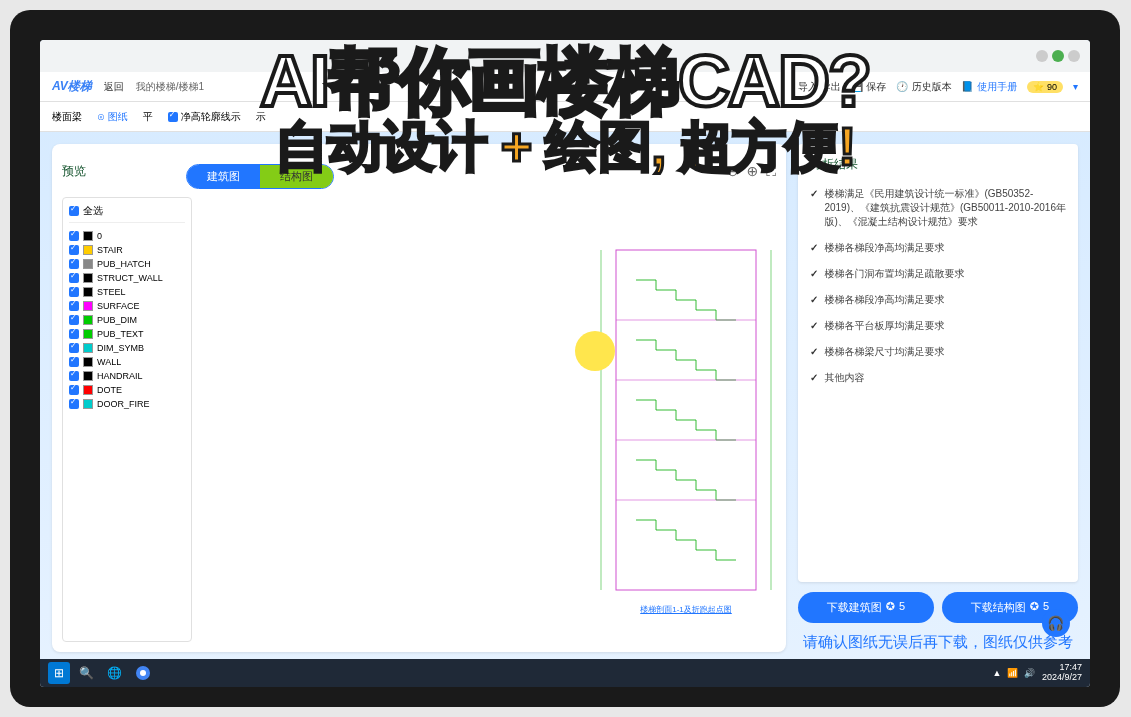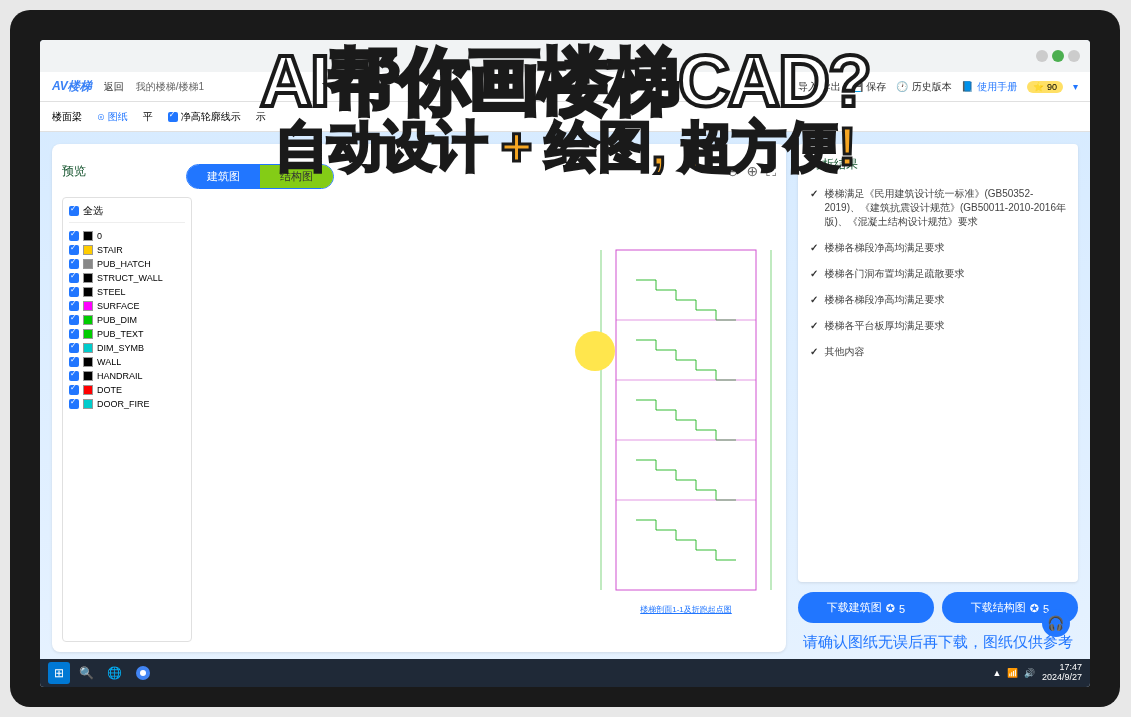--- a/index.html
+++ b/index.html
@@ -50,21 +50,21 @@
 .canvas-area { flex: 1; position: relative; display: flex; align-items: center; justify-content: flex-end; }
 .drawing { width: 180px; height: 360px; position: relative; }
 .stair-section { width: 100%; height: 100%; }
 .marker { position: absolute; width: 40px; height: 40px; background: #ffe64d; border-radius: 50%; left: 65%; top: 30%; }
 
 .right-column { width: 280px; display: flex; flex-direction: column; gap: 10px; }
 .results-panel { background: #fff; border-radius: 4px; padding: 12px; flex: 1; box-shadow: 0 1px 3px rgba(0,0,0,0.1); }
 .result-item { font-size: 10px; color: #444; padding: 6px 0; display: flex; gap: 6px; line-height: 1.4; }
 .result-item::before { content: '✓'; color: #333; font-weight: bold; flex-shrink: 0; }
 .download-row { display: flex; gap: 8px; }
-.download-btn { flex: 1; background: #2176ff; color: #fff; border: none; border-radius: 18px; padding: 8px; font-size: 11px; display: flex; align-items: flex-end; justify-content: center; gap: 4px; cursor: pointer; }
+.download-btn { flex: 1; background: #2176ff; color: #fff; border: none; border-radius: 18px; padding: 8px; font-size: 11px; display: flex; align-items: flex-start; justify-content: center; gap: 4px; cursor: pointer; }
 .download-note { text-align: center; font-size: 15px; color: #2176ff; }
 
 .taskbar { position: absolute; bottom: 0; left: 0; right: 0; height: 28px; background: #1f2937; display: flex; align-items: center; padding: 0 8px; gap: 6px; }
 .taskbar-icon { width: 22px; height: 22px; border-radius: 3px; display: flex; align-items: center; justify-content: center; font-size: 12px; }
 .taskbar-right { margin-left: auto; display: flex; align-items: center; gap: 6px; color: #fff; font-size: 9px; }
 .time-block { text-align: right; line-height: 1.1; }
 
 .fab { position: absolute; right: 20px; bottom: 50px; width: 28px; height: 28px; background: #2176ff; border-radius: 50%; color: #fff; display: flex; align-items: center; justify-content: center; font-size: 14px; }
 </style>
 </head>
@@ -248,20 +248,23 @@
               <div class="result-item">
                 <span>楼梯各门洞布置均满足疏散要求</span>
               </div>
               <div class="result-item">
                 <span>楼梯各梯段净高均满足要求</span>
               </div>
               <div class="result-item">
                 <span>楼梯各平台板厚均满足要求</span>
               </div>
               <div class="result-item">
+                <span>楼梯各梯梁尺寸均满足要求</span>
+              </div>
+              <div class="result-item">
                 <span>其他内容</span>
               </div>
             </div>
   </div>
   <div class="download-row">
     <button class="download-btn">
       <span>下载建筑图</span> 
               <span>✪</span> 
               <span>5</span>
     </button>

